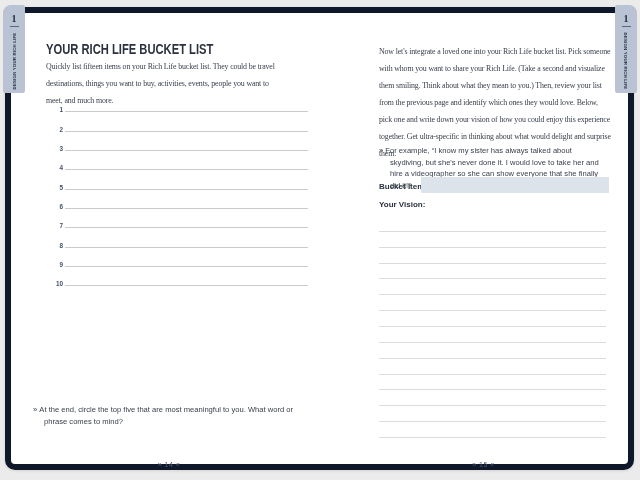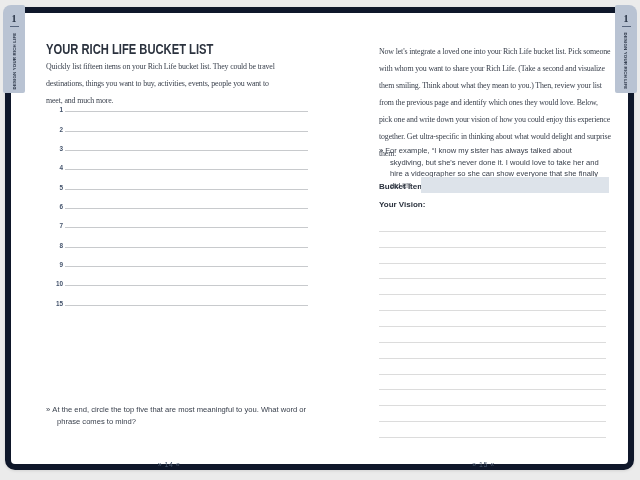--- a/index.html
+++ b/index.html
@@ -34,21 +34,21 @@
   .serif{font-family:"Liberation Serif",serif;color:var(--ink);
     font-size:7.9px;line-height:17px;letter-spacing:-.15px}
   .pl-intro{position:absolute;left:35px;top:45px;width:238px}
   .pl-list{position:absolute;left:35px;top:84px;width:262px}
   .brow{position:relative;height:19.33px}
   .brow .num{position:absolute;left:0;bottom:2px;width:17px;text-align:right;
     font-size:7.5px;font-weight:bold;color:var(--navy);
     transform:scaleX(.85);transform-origin:100% 50%}
   .brow .ln{position:absolute;left:19px;right:0;bottom:4px;height:1px;background:var(--line-left)}
   .note{font-size:7.6px;line-height:12px;color:var(--ink);padding-left:11px;text-indent:-11px}
-  .pl-note{position:absolute;left:35px;top:391px;width:285px}
+  .pl-note{position:absolute;left:22px;top:391px;width:285px}
   .pageno{position:absolute;top:448px;font-size:7px;color:#4c5a70;letter-spacing:.5px}
   .pageno-left{left:0;width:316px;text-align:center}
   .pageno-right{left:316px;width:313px;text-align:center}
 
   
   .pr-intro{position:absolute;left:368px;top:30px;width:233px}
   .pr-example{position:absolute;left:368px;top:132px;width:228px;line-height:11.5px}
   .pr-bucket-label{position:absolute;left:368px;top:169px;font-size:8px;font-weight:bold;color:var(--head)}
   .pr-bucket-input{position:absolute;left:410px;top:164px;width:188px;height:16px;
     background:var(--input-fill);font-size:8px;color:var(--ink);line-height:16px;padding:0 4px}
@@ -99,24 +99,20 @@
           <div class="ln"></div>
         </div>
         <div class="brow">
           <span class="num">9</span>
           <div class="ln"></div>
         </div>
         <div class="brow">
           <span class="num">10</span>
           <div class="ln"></div>
         </div>
-        <div class="brow">
-          <span class="num">15</span>
-          <div class="ln"></div>
-        </div>
       </div>
 
     <p class="note pl-note"><span>»</span>&nbsp;<span>At the end, circle the top five that are most meaningful to you. What word or phrase comes to mind?</span></p>
 
     <div class="pageno pageno-left">» 14 «</div>
   </div>
 
   <div>
     <p class="pr-intro serif">Now let's integrate a loved one into your Rich Life bucket list. Pick someone with whom you want to share your Rich Life. (Take a second and visualize them smiling. Think about what they mean to you.) Then, review your list from the previous page and identify which ones they would love. Below, pick one and write down your vision of how you could enjoy this experience together. Get ultra-specific in thinking about what would delight and surprise them.</p>
 

